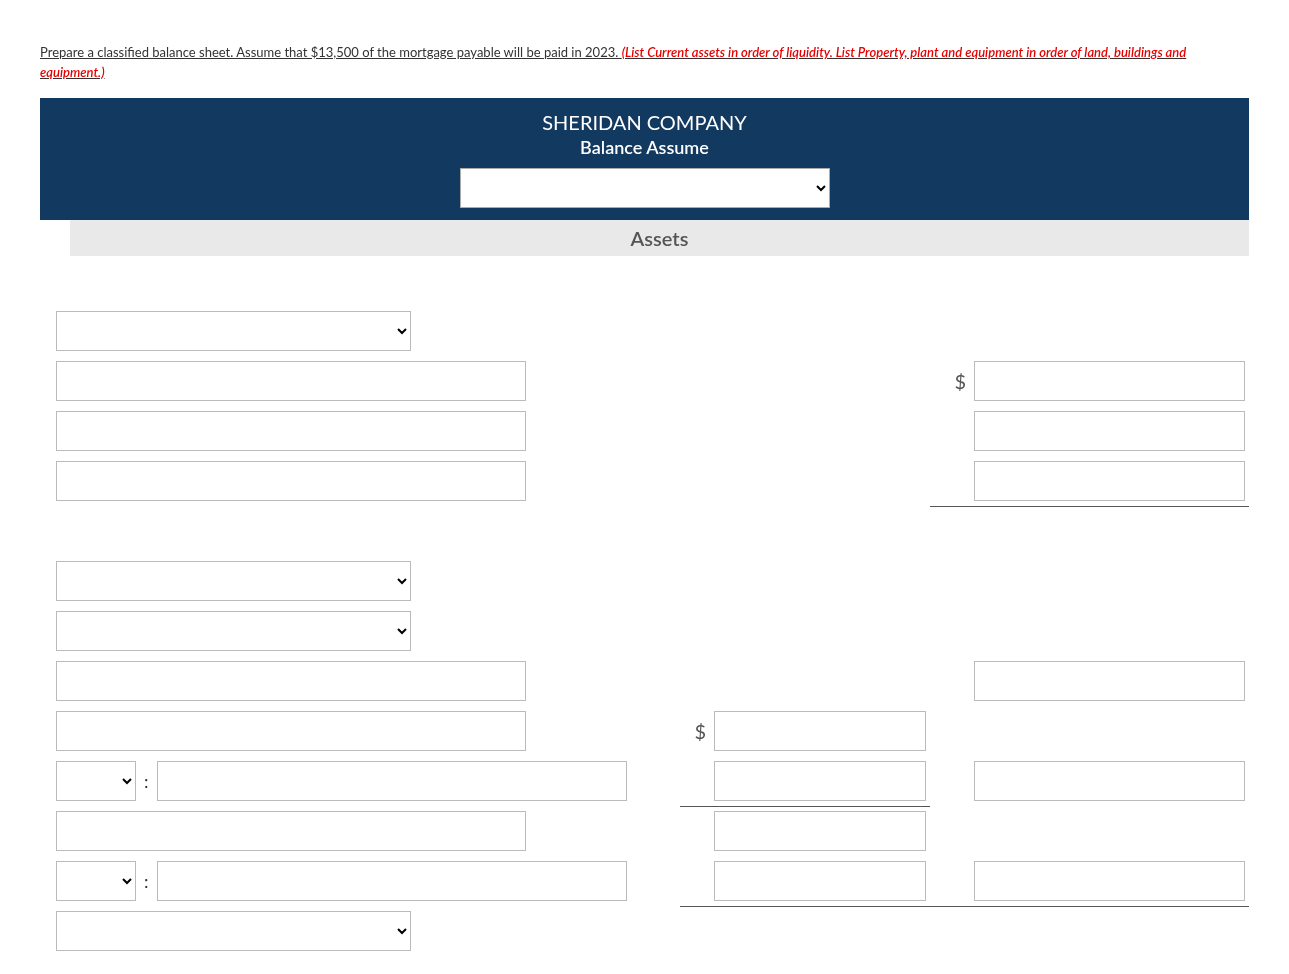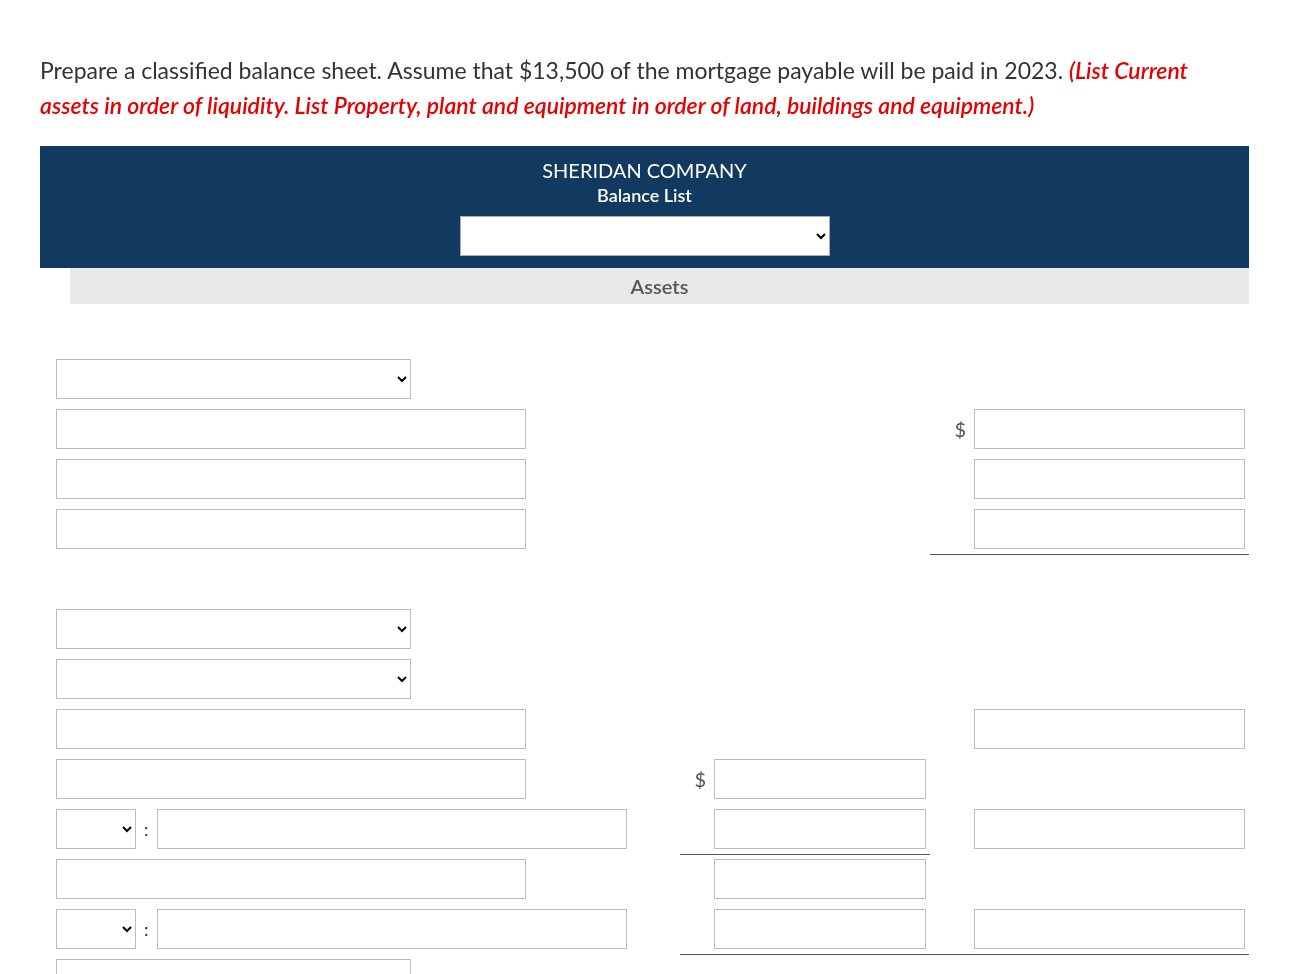--- a/index.html
+++ b/index.html
@@ -9,24 +9,25 @@
     font-family: "Lato", "Helvetica Neue", Arial, sans-serif;
     font-size: 18px;
     color: #333;
     background: #fff;
   }
   .container {
     width: 1289px;
     padding: 30px 40px 0 40px;
   }
   .instruction {
-    font-size: 23px;
+    font-size: 13px;
     line-height: 1.5;
-    margin-bottom: 24px;
+    margin-bottom: 16px;
     color: #333;
+    text-decoration: underline;
   }
   .instruction .hint {
     color: #e60000;
     font-style: italic;
     font-weight: 600;
   }
   .sheet {
     width: 100%;
   }
   .header-block {
@@ -105,21 +106,21 @@
 <div class="container">
 
   <p class="instruction">
     <span>Prepare a classified balance sheet. Assume that $13,500 of the mortgage payable will be paid in 2023. </span><span class="hint">(List Current assets in order of liquidity. List Property, plant and equipment in order of land, buildings and equipment.)</span>
   </p>
 
   <div class="sheet">
 
     <div class="header-block">
       <div class="company">SHERIDAN COMPANY</div>
-      <div class="subtitle">Balance List</div>
+      <div class="subtitle">Balance Assume</div>
       <select class="date-select" value="">
         <option></option>
       </select>
     </div>
 
     <div class="section-band">Assets</div>
 
     <table class="bs">
       <colgroup>
         <col class="col-label">

